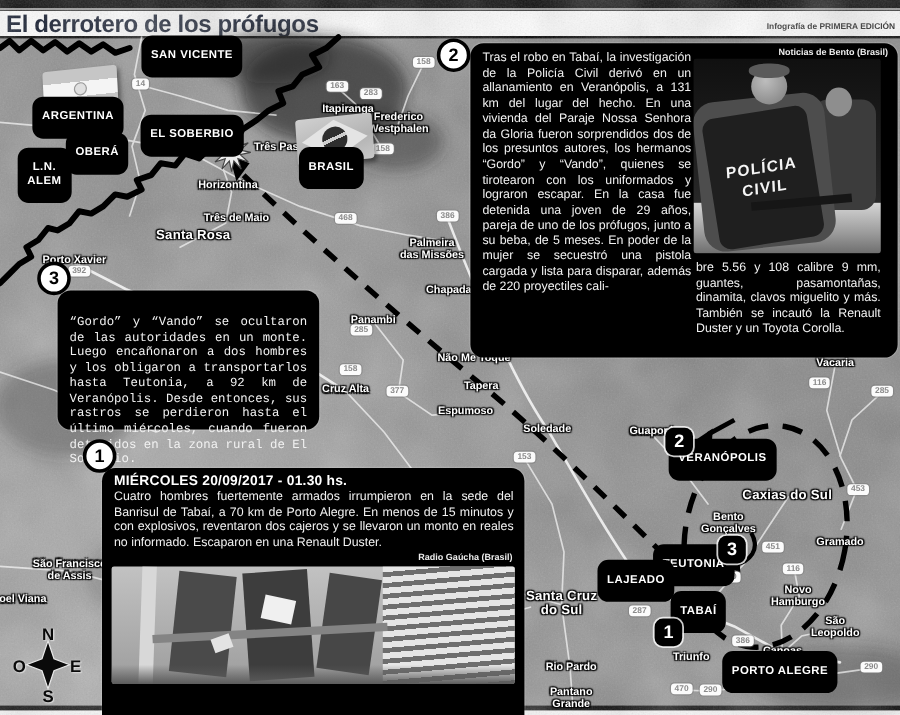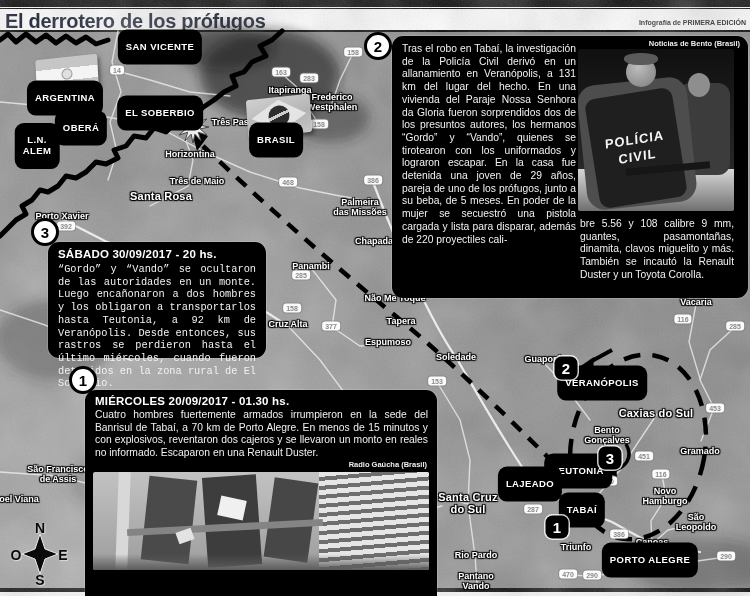--- a/index.html
+++ b/index.html
@@ -234,21 +234,21 @@
       <div class="town" style="left: 700px; top: 452px;">Gramado</div>
       <div class="town" style="left: 665px; top: 497px;">Novo
 Hamburgo</div>
       <div class="town" style="left: 696px; top: 523px;">São Leopoldo</div>
       <div class="town" style="left: 652px; top: 543px;">Canoas</div>
       <div class="town" style="left: 576px; top: 548px;">Triunfo</div>
       <div class="town lg" style="left: 468px; top: 503px;">Santa Cruz
 do Sul</div>
       <div class="town" style="left: 476px; top: 556px;">Rio Pardo</div>
       <div class="town" style="left: 476px; top: 582px;">Pantano
-Vando</div>
+Grande</div>
       <div class="town" style="left: 58px; top: 475px;">São Francisco
 de Assis</div>
       <div class="town" style="left: 10px; top: 500px;">Manoel Viana</div>
     </div>
   <div>
 
   <div class="shield" style="left: 117px; top: 70px;">14</div>
       <div class="shield" style="left: 281px; top: 72px;">163</div>
       <div class="shield" style="left: 309px; top: 78px;">283</div>
       <div class="shield" style="left: 353px; top: 52px;">158</div>
@@ -295,21 +295,20 @@
       <div class="vest">
         <span>POLÍCIA</span>
         <span>CIVIL</span>
       </div>
       <div class="bar"></div>
     </div>
     <div class="b2r bb just">bre 5.56 y 108 calibre 9 mm, guantes, pasamontañas, dinamita, clavos miguelito y más. También se incautó la Renault Duster y un Toyota Corolla.</div>
   </div>
 
   <div class="box" id="box3">
-    <div class="b3h bh">SÁBADO 30/09/2017 - 20 hs.</div>
     <div class="b3b bb just">“Gordo” y “Vando” se ocultaron de las autoridades en un monte. Luego encañonaron a dos hombres y los obligaron a transportarlos hasta Teutonia, a 92 km de Veranópolis. Desde entonces, sus rastros se perdieron hasta el último miércoles, cuando fueron detenidos en la zona rural de El Soberbio.</div>
   </div>
 
   <div class="box" id="box1">
     <div class="b1h bh">MIÉRCOLES 20/09/2017 - 01.30 hs.</div>
     <div class="b1b bb just">Cuatro hombres fuertemente armados irrumpieron en la sede del Banrisul de Tabaí, a 70 km de Porto Alegre. En menos de 15 minutos y con explosivos, reventaron dos cajeros y se llevaron un monto en reales no informado. Escaparon en una Renault Duster.</div>
     <div class="b1cap">Radio Gaúcha (Brasil)</div>
     <div class="photo" id="photo1">
       <div class="blinds"></div>
       <div class="post"></div>

